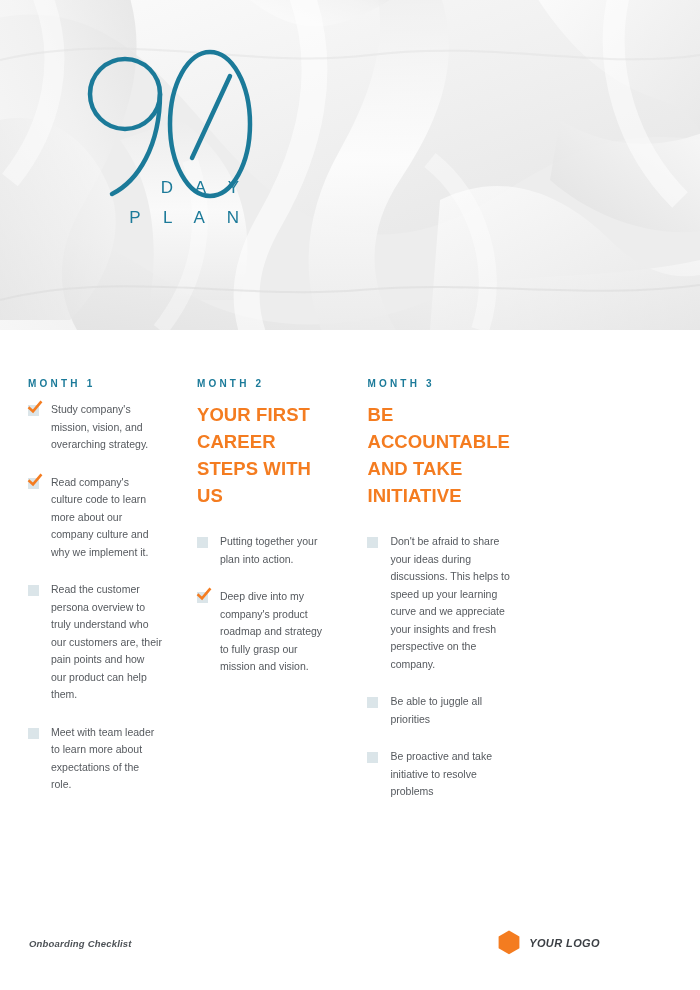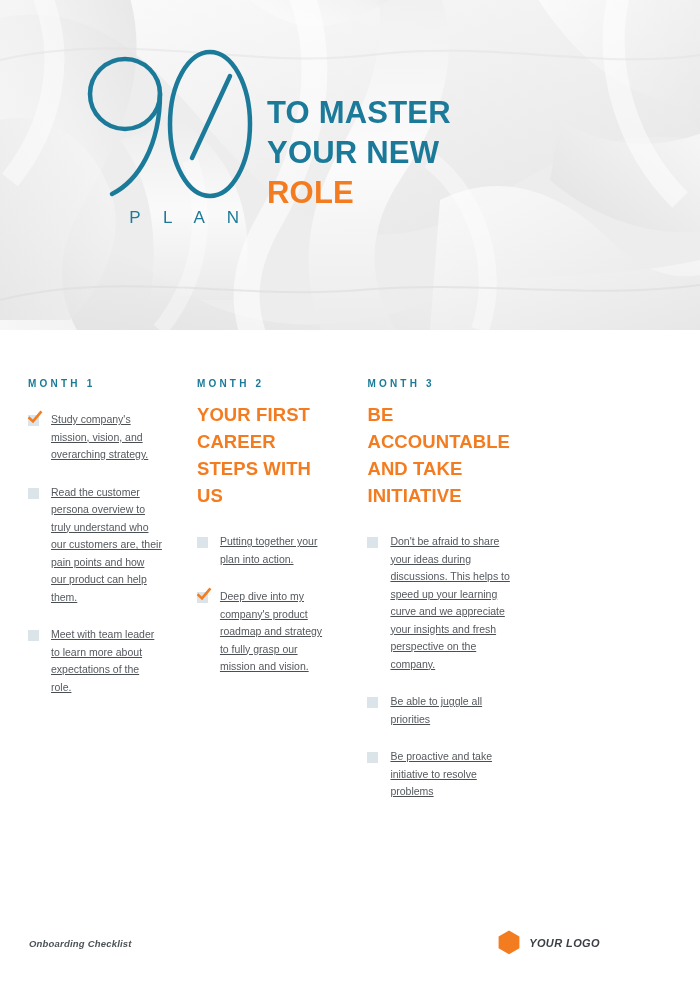--- a/index.html
+++ b/index.html
@@ -96,21 +96,21 @@
   }
   .col-title {
     color:#f47c20;
     font-size:18.5px;
     font-weight:bold;
     line-height:27px;
     letter-spacing:0.1px;
     margin-bottom:24px;
   }
 
-  .items { margin-top:22px;text-decoration:underline; }
+  .items { margin-top:12px; }
   .item {
     display:flex;
     align-items:flex-start;
     margin-bottom:20px;
   }
   .cbox {
     position:relative;
     flex:0 0 auto;
     width:11px; height:11px;
     background:#dbe5e9;
@@ -216,45 +216,49 @@
     <div class="logo90">
       <svg width="180" height="200" viewBox="0 0 180 200" xmlns="http://www.w3.org/2000/svg">
 
         <circle cx="47" cy="48" r="35" fill="none" stroke="#1b7a99" stroke-width="4.5"></circle>
         <path d="M82,48 C82,100 60,135 34,148" fill="none" stroke="#1b7a99" stroke-width="4.5" stroke-linecap="round"></path>
 
         <ellipse cx="132" cy="78" rx="40" ry="72" fill="none" stroke="#1b7a99" stroke-width="4.5"></ellipse>
         <line x1="152" y1="30" x2="114" y2="112" stroke="#1b7a99" stroke-width="4.5" stroke-linecap="round"></line>
       </svg>
     </div>
+    <div class="logo-sub logo-day">D A Y</div>
     <div class="logo-sub logo-plan">P L A N</div>
 
-    <div class="hero-title">
-      <span class="ln">TO MASTER</span>
-      <span class="ln">YOUR NEW</span>
-      <span class="ln accent">ROLE</span>
-    </div>
 
   </div>
 
   <div class="columns">
 
     <div class="col">
       <div class="col-kicker">MONTH 1</div>
       <div class="items">
 
         <div class="item">
           <span class="cbox">
             <svg class="tick" viewBox="0 0 16 16" xmlns="http://www.w3.org/2000/svg">
               <path d="M2.5 8.2 L6 11.4 L13.6 2.4" fill="none" stroke="#f47c20" stroke-width="2.6" stroke-linecap="square"></path>
             </svg>
           </span>
           <span class="item-text">Study company's mission, vision, and overarching strategy.</span>
         </div>
 
+        <div class="item">
+          <span class="cbox">
+            <svg class="tick" viewBox="0 0 16 16" xmlns="http://www.w3.org/2000/svg">
+              <path d="M2.5 8.2 L6 11.4 L13.6 2.4" fill="none" stroke="#f47c20" stroke-width="2.6" stroke-linecap="square"></path>
+            </svg>
+          </span>
+          <span class="item-text">Read company's culture code to learn more about our company culture and why we implement it.</span>
+        </div>
 
         <div class="item">
           <span class="cbox"></span>
           <span class="item-text">Read the customer persona overview to truly understand who our customers are, their pain points and how our product can help them.</span>
         </div>
 
         <div class="item">
           <span class="cbox"></span>
           <span class="item-text">Meet with team leader to learn more about expectations of the role.</span>
         </div>

